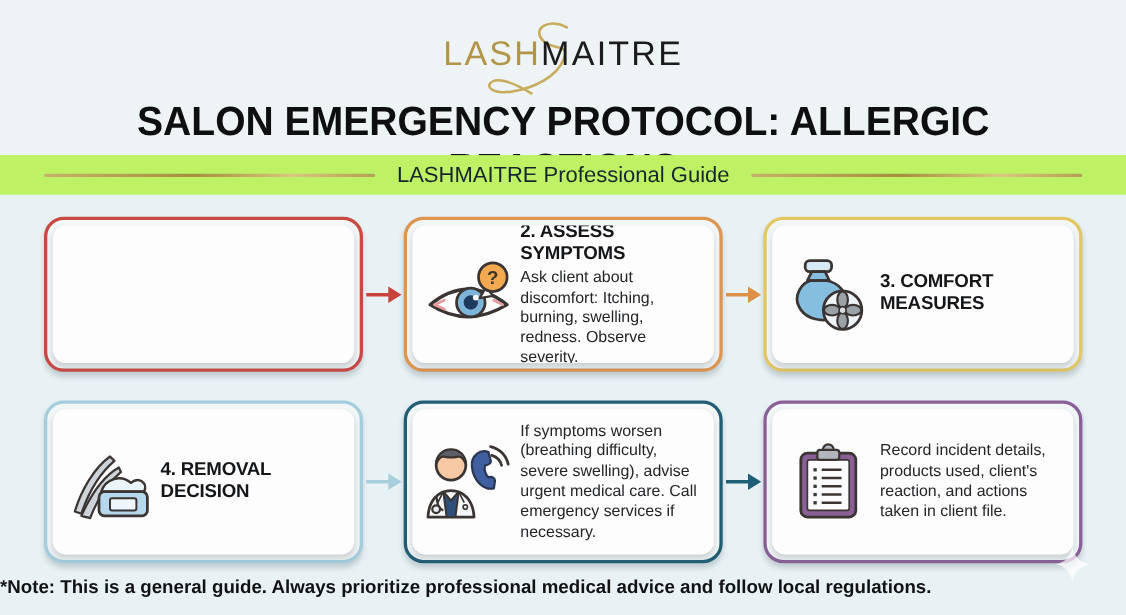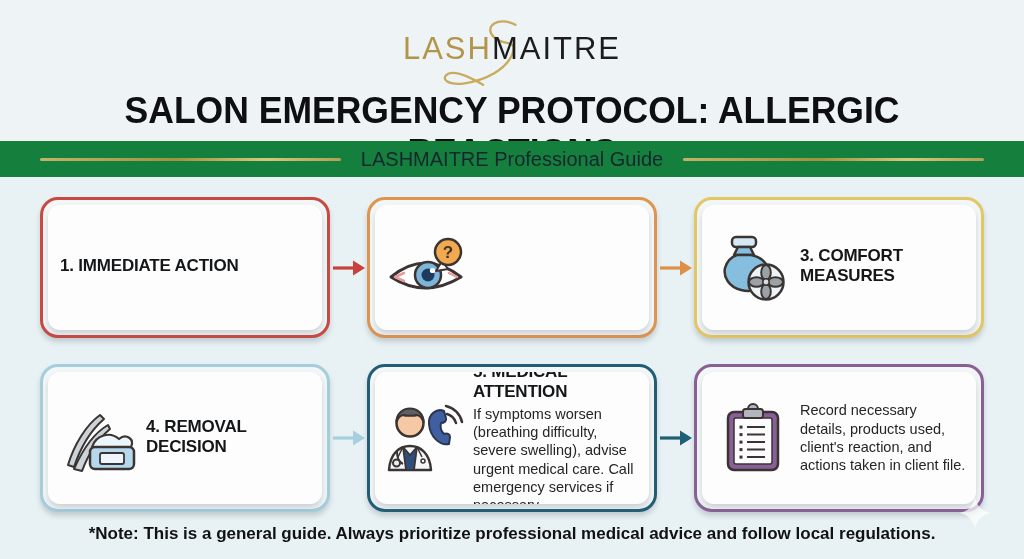--- a/index.html
+++ b/index.html
@@ -21,21 +21,21 @@
   .logo-gold { color: #b3954a; }
   .logo-dark { color: #1c1c1e; }
 
   
   .main-title { position: absolute; top: 90px; left: 0; width: 100%;
                 text-align: center; font-size: 37px; font-weight: 800; color: #0d0f10;
                 transform: scaleX(0.96); letter-spacing: 0px; }
 
   
   .band { position: absolute; top: 141px; left: 0; width: 100%; height: 36px;
-          background: #15803d; display: flex; align-items: center; padding: 0 40px; }
+          background: #bef264; display: flex; align-items: center; padding: 0 40px; }
   .band-line { flex: 1; height: 3px; border-radius: 2px;
                background: linear-gradient(90deg, #c3b36a, #a2913f 45%, #d6c87e 75%, #b1a056); }
   .band-text { margin: 0 20px; font-size: 20px; font-weight: 500; color: #16262e; white-space: nowrap; }
 
   
   .row { position: absolute; left: 40px; width: 944px; display: flex; align-items: stretch; }
   .row-1 { top: 197px; height: 141px; }
   .row-2 { top: 364px; height: 148px; }
 
   .card { width: 290px; flex: 0 0 290px; border: 3px solid #999; border-radius: 18px;
@@ -49,21 +49,21 @@
   .card-title { font-size: 17px; font-weight: 800; color: #141618; margin-bottom: 3px; letter-spacing: -0.2px; }
   .card-body { font-size: 14.5px; line-height: 1.26; color: #232527; }
 
   .arrow-cell { width: 37px; flex: 0 0 37px; display: flex; align-items: center; justify-content: center; }
 
   svg { display: block; }
   svg text { font-family: "Liberation Sans", "DejaVu Sans", sans-serif; }
 
   
   .footer-note { position: absolute; top: 524px; left: 0; width: 100%;
-                 text-align: center; font-size: 17px; font-weight: 600; color: #101214; }
+                 text-align: left; font-size: 17px; font-weight: 600; color: #101214; }
   .sparkle { position: absolute; left: 958px; top: 496px; }
 </style>
 </head>
 <body>
 
 <div class="page">
   <div class="content-bg"></div>
 
   <div class="logo">
     <svg class="logo-flourish" width="200" height="74" viewBox="0 0 260 96">
@@ -80,21 +80,20 @@
     <div class="band-line"></div>
     <div class="band-text">LASHMAITRE Professional Guide</div>
     <div class="band-line"></div>
   </div>
 
   <div class="row row-1">
 
     <div class="card" style="border-color: rgb(201, 73, 67);">
       <div class="card-inner">
         <div class="card-text">
-          <div class="card-title">1. IMMEDIATE ACTION</div>
         </div>
       </div>
     </div>
 
     <div class="arrow-cell" style="color: rgb(200, 65, 59);">
       <svg width="34" height="22" viewBox="0 0 34 22">
         <line x1="1" y1="11" x2="22" y2="11" stroke="currentColor" stroke-width="3.2"></line>
         <path d="M21 3.5 L33 11 L21 18.5 Z" fill="currentColor"></path>
       </svg>
     </div>
@@ -106,20 +105,24 @@
             <path d="M5 42 Q39 14 75 42 Q39 64 5 42 Z" fill="#ffffff" stroke="#3a3432" stroke-width="3" stroke-linejoin="round"></path>
             <path d="M9 42 l9 -4 M9 42 l9 4" stroke="#e49c9c" stroke-width="2.5" fill="none" stroke-linecap="round"></path>
             <path d="M71 42 l-8 -4" stroke="#e49c9c" stroke-width="2.5" stroke-linecap="round"></path>
             <circle cx="42" cy="40" r="13" fill="#7db4da" stroke="#3a3432" stroke-width="2.5"></circle>
             <circle cx="42" cy="40" r="6.5" fill="#1e3a5c"></circle>
             <circle cx="46.5" cy="35.5" r="2.6" fill="#ffffff"></circle>
             <path d="M56 26 l-6 10 l12 -2 z" fill="#ffffff" stroke="#3a3432" stroke-width="2" stroke-linejoin="round"></path>
             <circle cx="62" cy="17" r="13" fill="#f2a950" stroke="#3a3432" stroke-width="2.5"></circle>
             <text x="62" y="23" text-anchor="middle" font-size="17" font-weight="bold" fill="#3c332b">?</text>
           </svg>
+        </div>
+        <div class="card-text">
+          <div class="card-title">2. ASSESS SYMPTOMS</div>
+          <div class="card-body">Ask client about discomfort: Itching, burning, swelling, redness. Observe severity.</div>
         </div>
       </div>
     </div>
 
     <div class="arrow-cell" style="color: rgb(222, 144, 72);">
       <svg width="34" height="22" viewBox="0 0 34 22">
         <line x1="1" y1="11" x2="22" y2="11" stroke="currentColor" stroke-width="3.2"></line>
         <path d="M21 3.5 L33 11 L21 18.5 Z" fill="currentColor"></path>
       </svg>
     </div>
@@ -185,21 +188,20 @@
             <path d="M13.5 20 c0 -8 6 -13.5 13.5 -13.5 s13.5 5.5 13.5 13.5 c-2 -5 -5 -7 -7 -7 c-2 1 -11 1 -13 0 c-2 0 -5 2 -7 7 z" fill="#5d6066" stroke="#3a3432" stroke-width="2" stroke-linejoin="round"></path>
             <path d="M6 68 c1 -16 10 -24 21 -24 s20 8 21 24 z" fill="#f4f6f8" stroke="#3a3432" stroke-width="2.5" stroke-linejoin="round"></path>
             <path d="M20 45 l7 8 l7 -8 l-3 23 l-8 0 z" fill="#2e4f7c" stroke="#3a3432" stroke-width="1.8" stroke-linejoin="round"></path>
             <path d="M20 45 l-5 10 M34 45 l5 10" stroke="#3a3432" stroke-width="1.5" fill="none"></path>
             <path d="M14 50 c0 6 2 10 6 12" stroke="#3a3432" stroke-width="2" fill="none"></path>
             <circle cx="13.5" cy="61" r="3.5" fill="#e8edf2" stroke="#3a3432" stroke-width="2"></circle>
             <circle cx="40" cy="59" r="2" fill="none" stroke="#3a3432" stroke-width="1.5"></circle>
           </svg>
         </div>
         <div class="card-text">
-          <div class="card-title">5. MEDICAL ATTENTION</div>
           <div class="card-body">If symptoms worsen (breathing difficulty, severe swelling), advise urgent medical care. Call emergency services if necessary.</div>
         </div>
       </div>
     </div>
 
     <div class="arrow-cell" style="color: rgb(31, 96, 120);">
       <svg width="34" height="22" viewBox="0 0 34 22">
         <line x1="1" y1="11" x2="22" y2="11" stroke="currentColor" stroke-width="3.2"></line>
         <path d="M21 3.5 L33 11 L21 18.5 Z" fill="currentColor"></path>
       </svg>
@@ -223,21 +225,21 @@
             <g fill="#3a3432">
               <rect x="21.5" y="24.6" width="3" height="3"></rect>
                 <rect x="21.5" y="32.1" width="3" height="3"></rect>
               <rect x="21.5" y="39.6" width="3" height="3"></rect>
                 <rect x="21.5" y="47.1" width="3" height="3"></rect>
               <rect x="21.5" y="54.6" width="3" height="3"></rect>
             </g>
           </svg>
         </div>
         <div class="card-text">
-          <div class="card-body">Record necessary details, products used, client's reaction, and actions taken in client file.</div>
+          <div class="card-body">Record incident details, products used, client's reaction, and actions taken in client file.</div>
         </div>
       </div>
     </div>
   </div>
 
   <div class="footer-note">*Note: This is a general guide. Always prioritize professional medical advice and follow local regulations.</div>
 
   <svg class="sparkle" width="34" height="34" viewBox="0 0 34 34">
     <path d="M17 1 C18.5 10 24 15.5 33 17 C24 18.5 18.5 24 17 33 C15.5 24 10 18.5 1 17 C10 15.5 15.5 10 17 1 Z" fill="#ffffff" opacity="0.7"></path>
   </svg>

